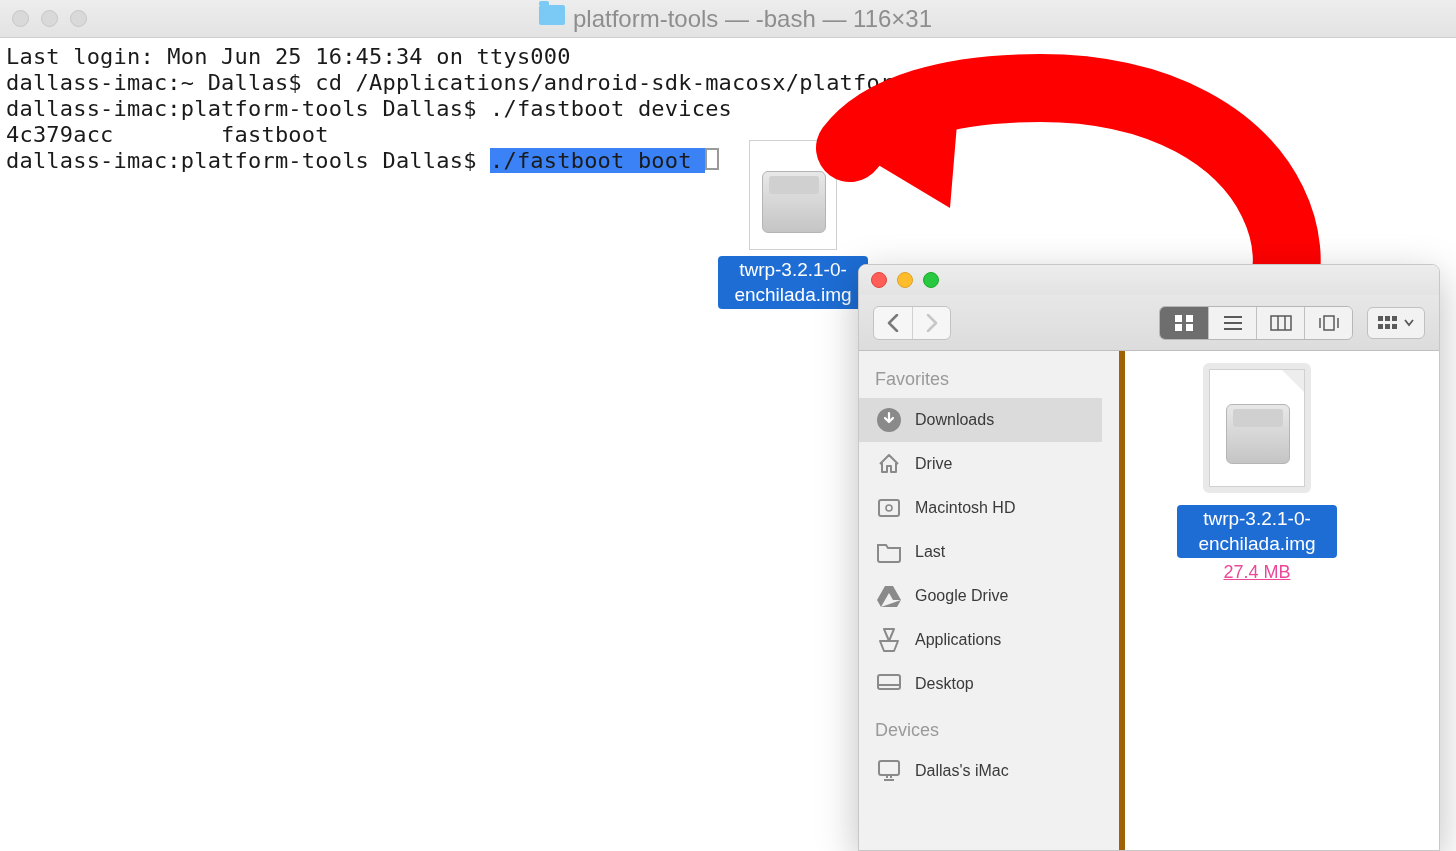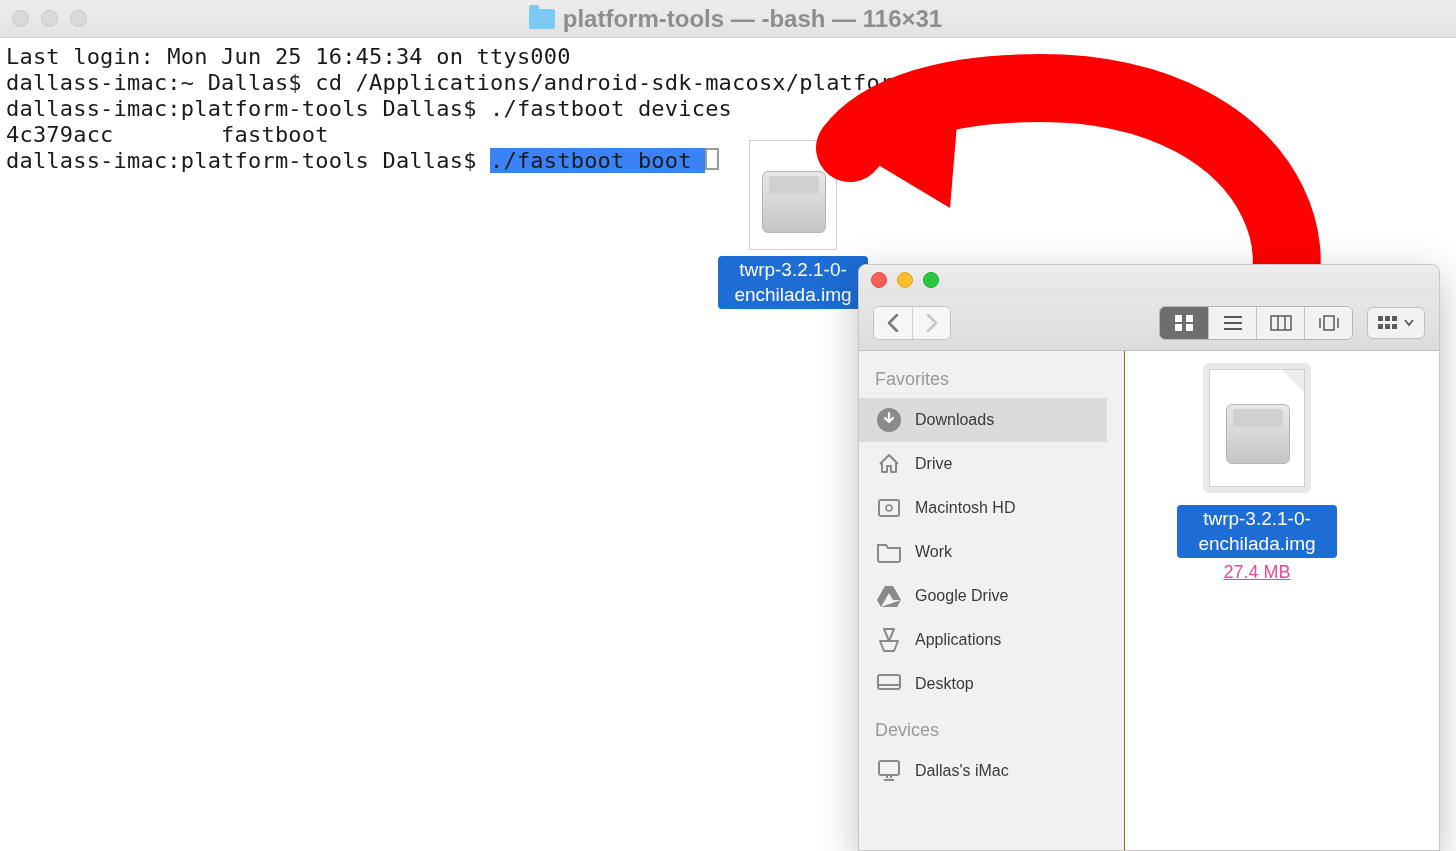--- a/index.html
+++ b/index.html
@@ -24,26 +24,25 @@
     border-bottom: 1px solid #cfcfcf;
     display: flex;
     align-items: center;
     padding: 0 12px;
   }
   .traffic-lights { display: flex; gap: 12px; }
   .traffic-light { width: 17px; height: 17px; border-radius: 50%; background: #d9d9d9; border: 1px solid #c7c7c7; }
   .terminal-title-wrap {
     flex: 1;
     display: flex;
-    align-items: center;
     justify-content: center;
     gap: 8px;
     color: #8e8e8e;
     font-size: 24px;
-    font-weight: 700;
+    font-weight: 400;
   }
   .folder-icon {
     width: 26px; height: 20px; background: #7bc9f5; border-radius: 2px;
     position: relative;
   }
   .folder-icon::before {
     content: ''; position: absolute; top: -4px; left: 0; width: 10px; height: 4px;
     background: #7bc9f5; border-radius: 2px 2px 0 0;
   }
 
@@ -182,21 +181,21 @@
     display: flex; align-items: center; gap: 6px; color: #5a5a5a;
   }
 
   .finder-body {
     display: flex;
     height: calc(100% - 86px);
   }
   .sidebar {
     width: 266px;
     background: #f2f1f1;
-    border-right: 1px solid #a16207;
+    border-right: 6px solid #a16207;
     padding: 14px 17px 0 0;
     overflow: hidden;
   }
   .sidebar-section-label {
     font-size: 18px;
     color: #9a9a9a;
     padding: 4px 16px 8px;
   }
   .sidebar-item {
     display: flex;
@@ -402,21 +401,21 @@
         </span>
         <span>Macintosh HD</span>
       </div>
 
       <div class="sidebar-item">
         <span class="sb-icon">
           <svg width="26" height="22" viewBox="0 0 26 22">
               <path d="M2 4 h8 l2 3 h12 v12 a2 2 0 0 1 -2 2 H4 a2 2 0 0 1 -2 -2 Z" fill="none" stroke="#8a8a8a" stroke-width="2"></path>
             </svg>
         </span>
-        <span>Work</span>
+        <span>Last</span>
       </div>
 
       <div class="sidebar-item">
         <span class="sb-icon">
           <svg width="26" height="24" viewBox="0 0 26 24">
               <path d="M9 2 L17 2 L25 16 L17 16 Z M1 16 L9 2 L13 9 L5 23 Z M5 23 L25 16 L21 23 Z" fill="#8a8a8a"></path>
             </svg>
         </span>
         <span>Google Drive</span>
       </div>

